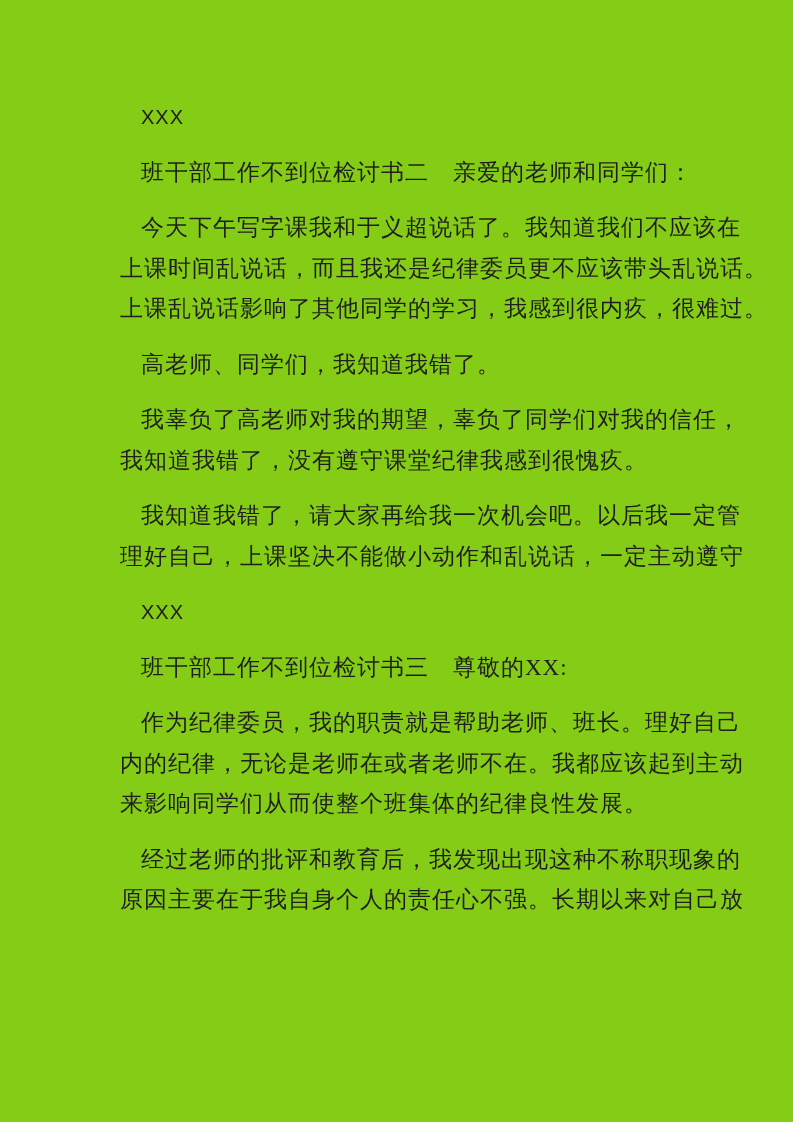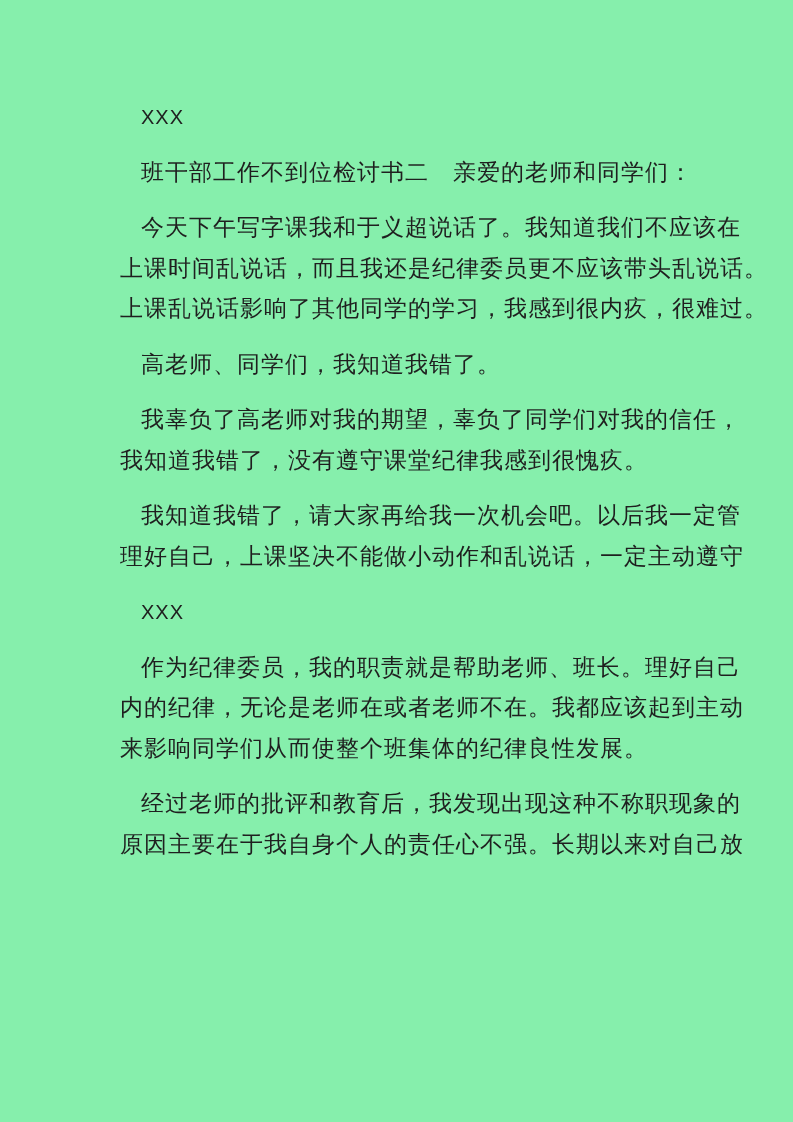--- a/index.html
+++ b/index.html
@@ -4,21 +4,21 @@
 <style>
   html, body {
     margin: 0;
     padding: 0;
     background: #ffffff;
   }
   .page {
     position: relative;
     width: 793px;
     height: 1122px;
-    background: #86efac;
+    background: #84cc16;
     overflow: hidden;
     box-sizing: border-box;
     padding: 97px 96px 0 120px;
   }
   .para {
     margin: 0 0 15px 0;
     font-family: "Liberation Serif", "DejaVu Serif", serif;
     font-size: 23px;
     line-height: 40.5px;
     letter-spacing: 1px;
@@ -66,20 +66,23 @@
 
   <div class="para">
     <div class="line">我知道我错了，请大家再给我一次机会吧。以后我一定管</div>
     <div class="line">理好自己，上课坚决不能做小动作和乱说话，一定主动遵守</div>
   </div>
 
   <div class="para latin">
     <div class="line">XXX</div>
   </div>
 
+  <div class="para">
+    <div class="line">班干部工作不到位检讨书三　尊敬的XX:</div>
+  </div>
 
   <div class="para">
     <div class="line">作为纪律委员，我的职责就是帮助老师、班长。理好自己</div>
     <div class="line">内的纪律，无论是老师在或者老师不在。我都应该起到主动</div>
     <div class="line">来影响同学们从而使整个班集体的纪律良性发展。</div>
   </div>
 
   <div class="para">
     <div class="line">经过老师的批评和教育后，我发现出现这种不称职现象的</div>
     <div class="line">原因主要在于我自身个人的责任心不强。长期以来对自己放</div>

